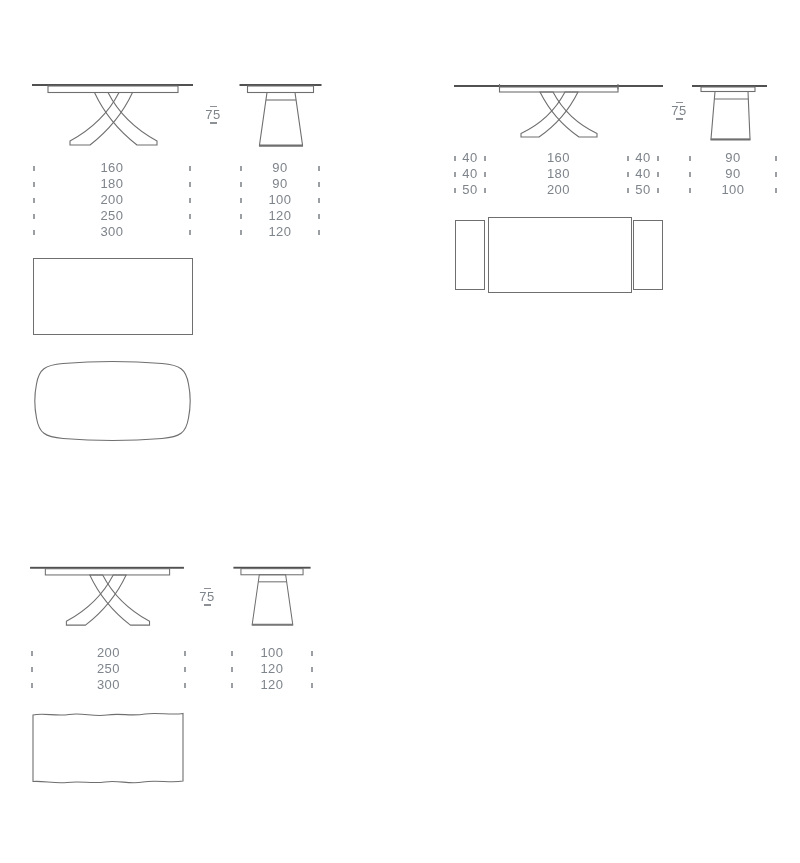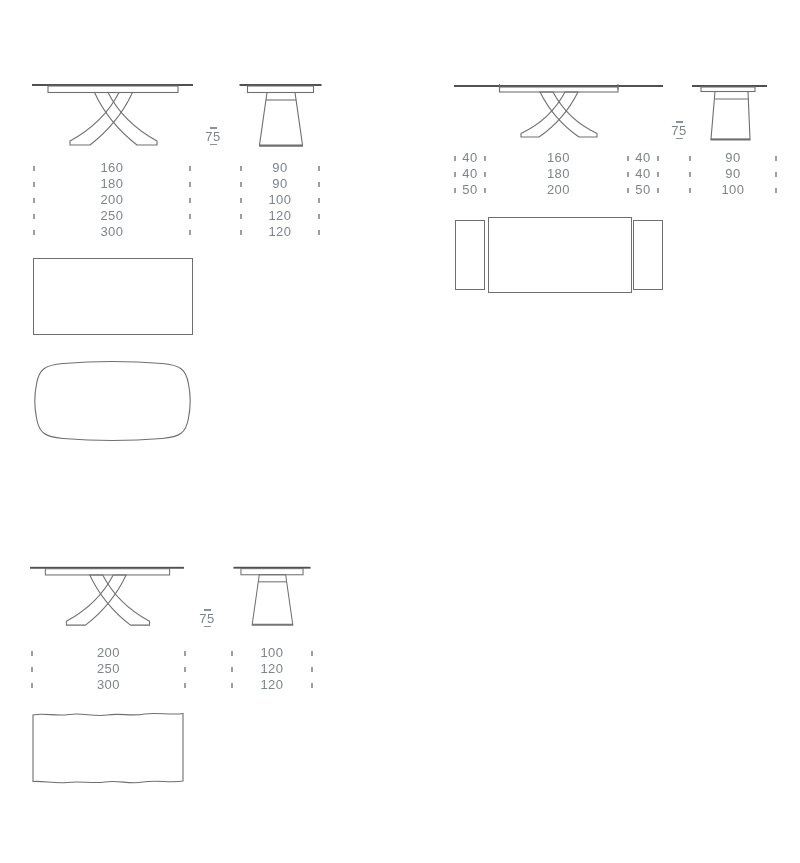--- a/index.html
+++ b/index.html
@@ -23,21 +23,21 @@
   
   .dims{position:absolute;display:flex;flex-direction:column;}
   .dimrow{height:16px;display:flex;align-items:center;justify-content:space-between;}
   .dash{width:2px;height:5px;background:var(--dash);flex:0 0 auto;}
   .val{
     flex:1;text-align:center;color:var(--text);font-size:13px;line-height:16px;
     letter-spacing:0.5px;white-space:nowrap;
   }
 
   
-  .hdim{position:absolute;display:flex;flex-direction:column;align-items:center;justify-content:flex-end;}
+  .hdim{position:absolute;display:flex;flex-direction:column;align-items:center;justify-content:center;}
   .htick{width:7px;height:1.5px;background:var(--tick);flex:0 0 auto;}
   .hval{color:var(--text);font-size:13px;letter-spacing:0.5px;}
 
   
   .topview-rect{position:absolute;border:1.4px solid var(--line);box-sizing:border-box;background:transparent;}
   .planpart{position:absolute;border:1.4px solid var(--line);box-sizing:border-box;}
 </style>
 </head>
 <body>
 

